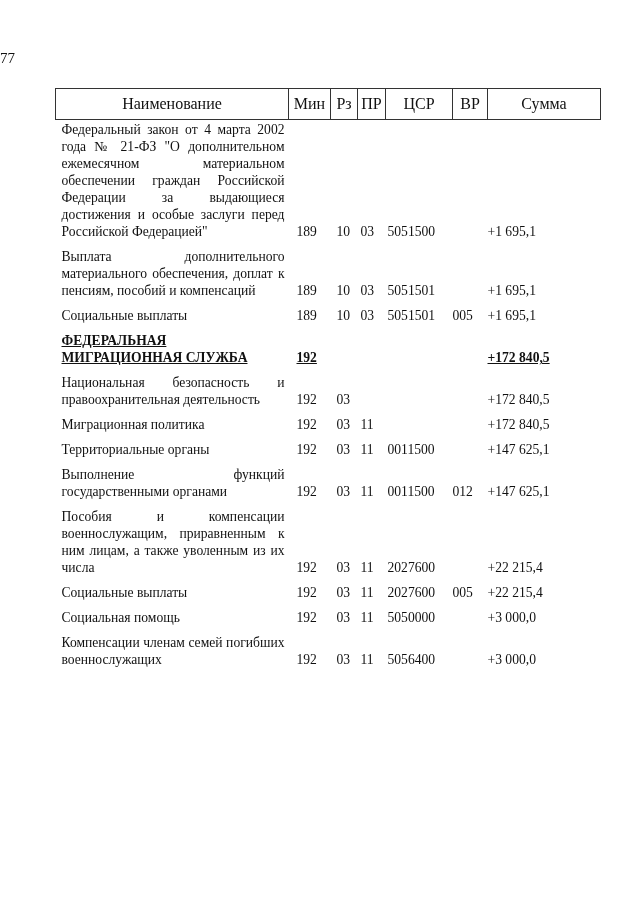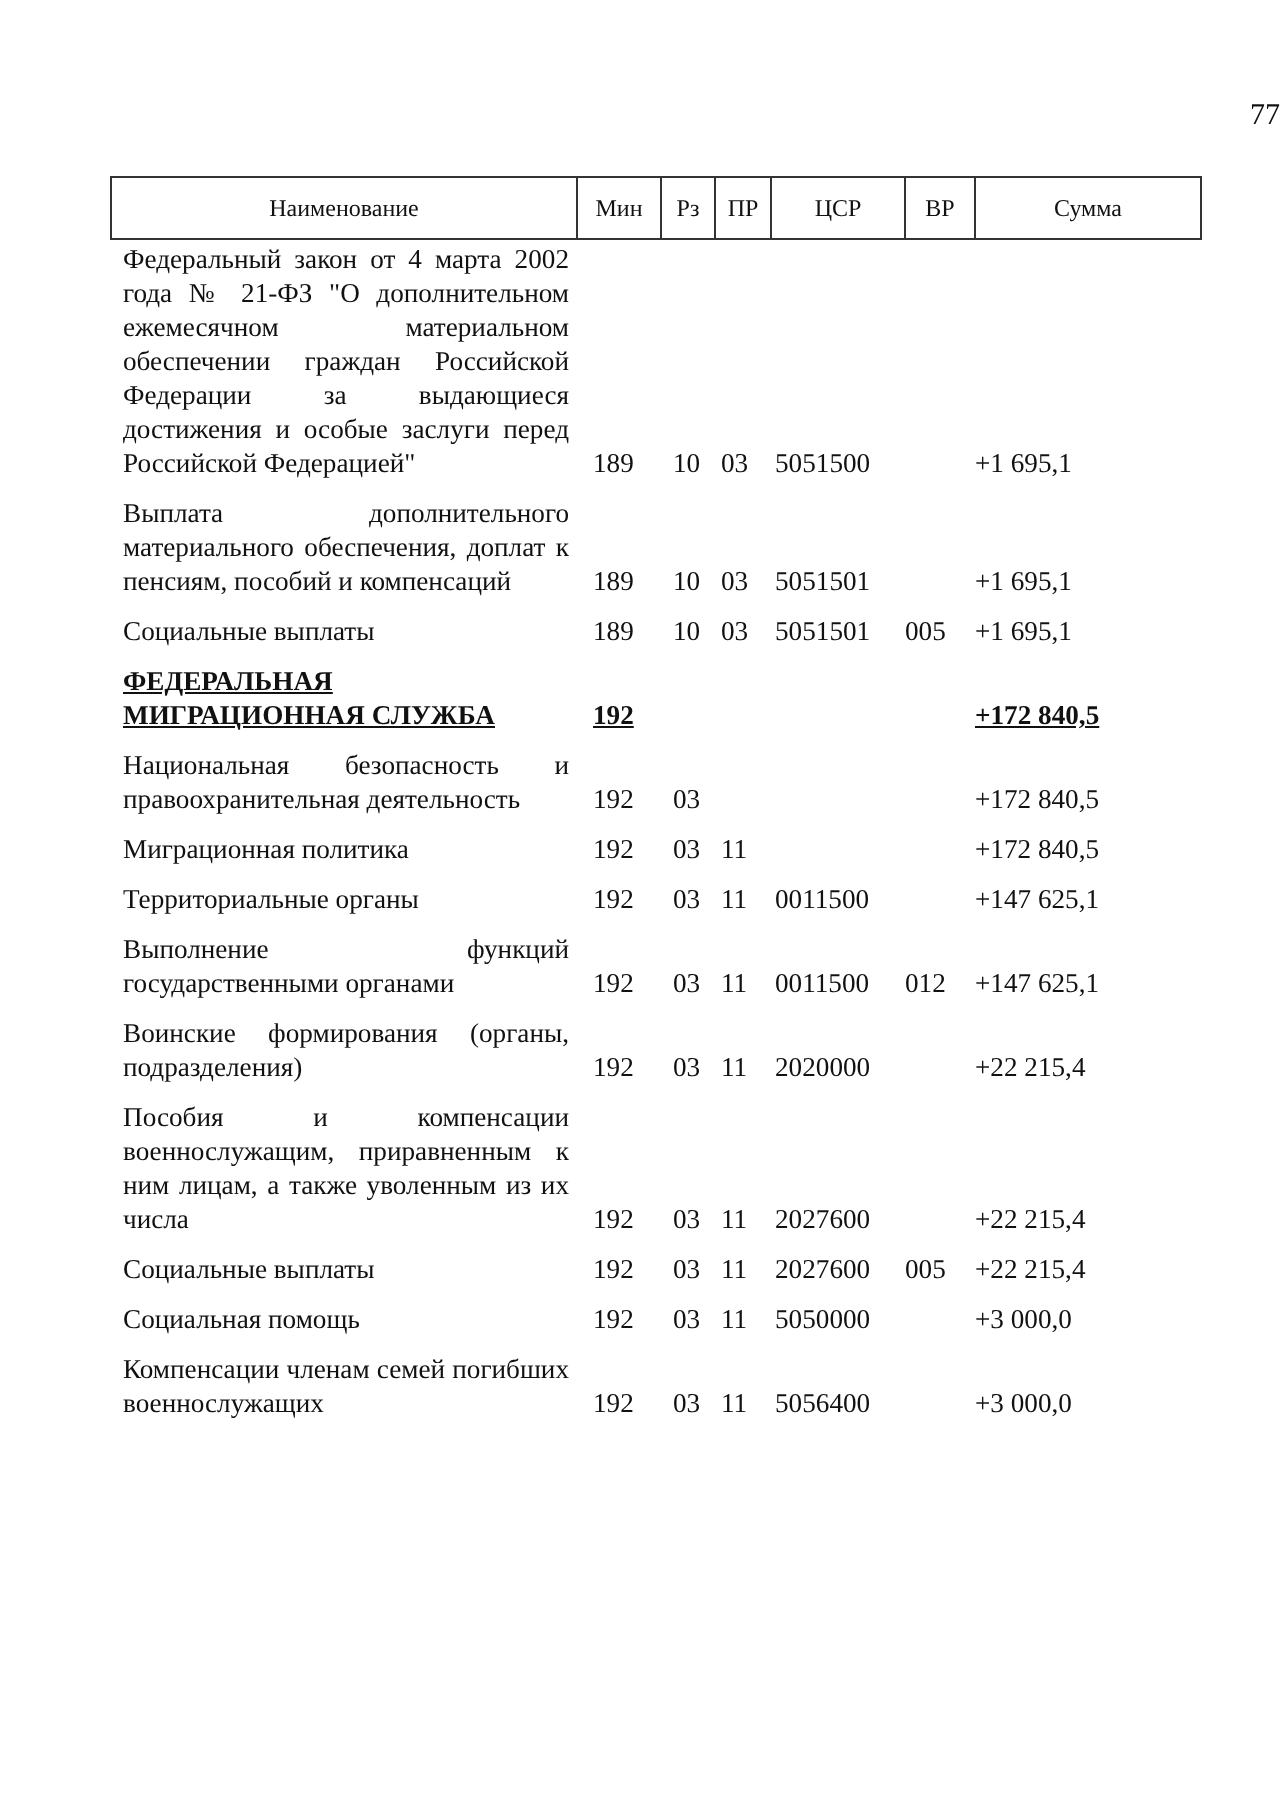--- a/index.html
+++ b/index.html
@@ -2,37 +2,37 @@
 <html><head>
 <meta charset="utf-8">
 <style>
   html, body { margin: 0; padding: 0; background: #ffffff; }
   body {
     width: 640px; height: 905px; position: relative; overflow: hidden;
     font-family: "Liberation Serif", "DejaVu Serif", serif;
     color: #111; font-size: 13.6px;
   }
   .page-number {
-    position: absolute; top: 50px; left: 0; width: 640px; text-align: right;
+    position: absolute; top: 50px; left: 0; width: 640px; text-align: left;
     font-size: 15px;
   }
   .doc-table {
     position: absolute; left: 55px; top: 88px;
     border-collapse: collapse; table-layout: fixed;
   }
   .doc-table col.c-name { width: 233px; }
   .doc-table col.c-min { width: 42px; }
   .doc-table col.c-rz { width: 27px; }
   .doc-table col.c-pr { width: 28px; }
   .doc-table col.c-csr { width: 67px; }
   .doc-table col.c-vr { width: 35px; }
   .doc-table col.c-sum { width: 113px; }
   .doc-table thead th {
     border: 1px solid #333; font-weight: normal; height: 30px;
-    padding: 0; text-align: center; vertical-align: middle; font-size: 12px;
+    padding: 0; text-align: center; vertical-align: middle; font-size: 16px;
   }
   .doc-table tbody td {
     padding: 0; vertical-align: bottom; line-height: 17px;
   }
   .doc-table tbody tr td { padding-bottom: 8px; }
   .doc-table tbody tr:first-child td { padding-top: 1px; }
   .name { text-align: justify; text-align-last: left; padding-left: 6px !important; padding-right: 4px !important; }
   .code { text-align: left; }
   .c1 { padding-left: 8px !important; }
   .c2 { padding-left: 6px !important; }
@@ -135,29 +135,20 @@
       <tr>
         <td class="name">Выполнение функций государственными органами</td>
         <td class="code c1">192</td>
         <td class="code c2">03</td>
         <td class="code c3">11</td>
         <td class="code c4">0011500</td>
         <td class="code c5">012</td>
         <td class="sum">+147 625,1</td>
       </tr>
       <tr>
-        <td class="name">Воинские формирования (органы, подразделения)</td>
-        <td class="code c1">192</td>
-        <td class="code c2">03</td>
-        <td class="code c3">11</td>
-        <td class="code c4">2020000</td>
-        <td class="code c5"></td>
-        <td class="sum">+22 215,4</td>
-      </tr>
-      <tr>
         <td class="name">Пособия и компенсации военнослужащим, приравненным к ним лицам, а также уволенным из их числа</td>
         <td class="code c1">192</td>
         <td class="code c2">03</td>
         <td class="code c3">11</td>
         <td class="code c4">2027600</td>
         <td class="code c5"></td>
         <td class="sum">+22 215,4</td>
       </tr>
       <tr>
         <td class="name">Социальные выплаты</td>

